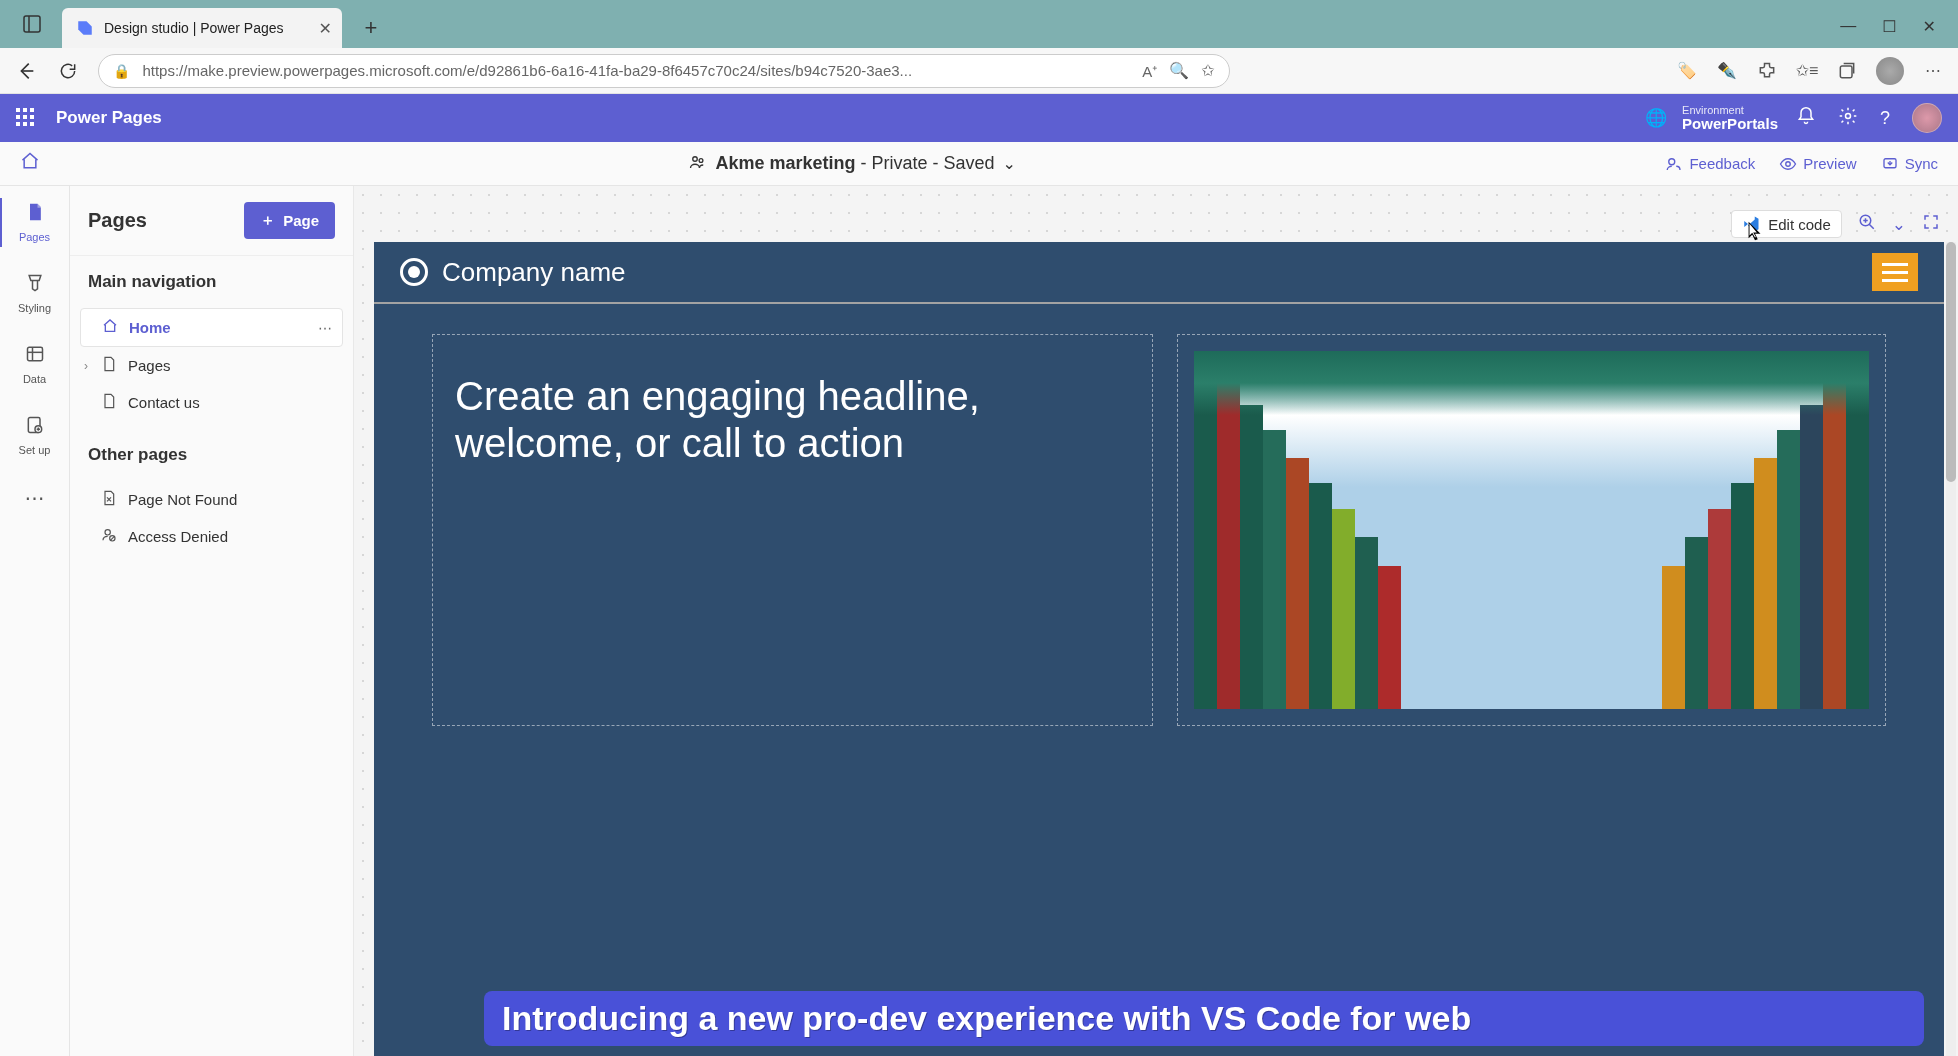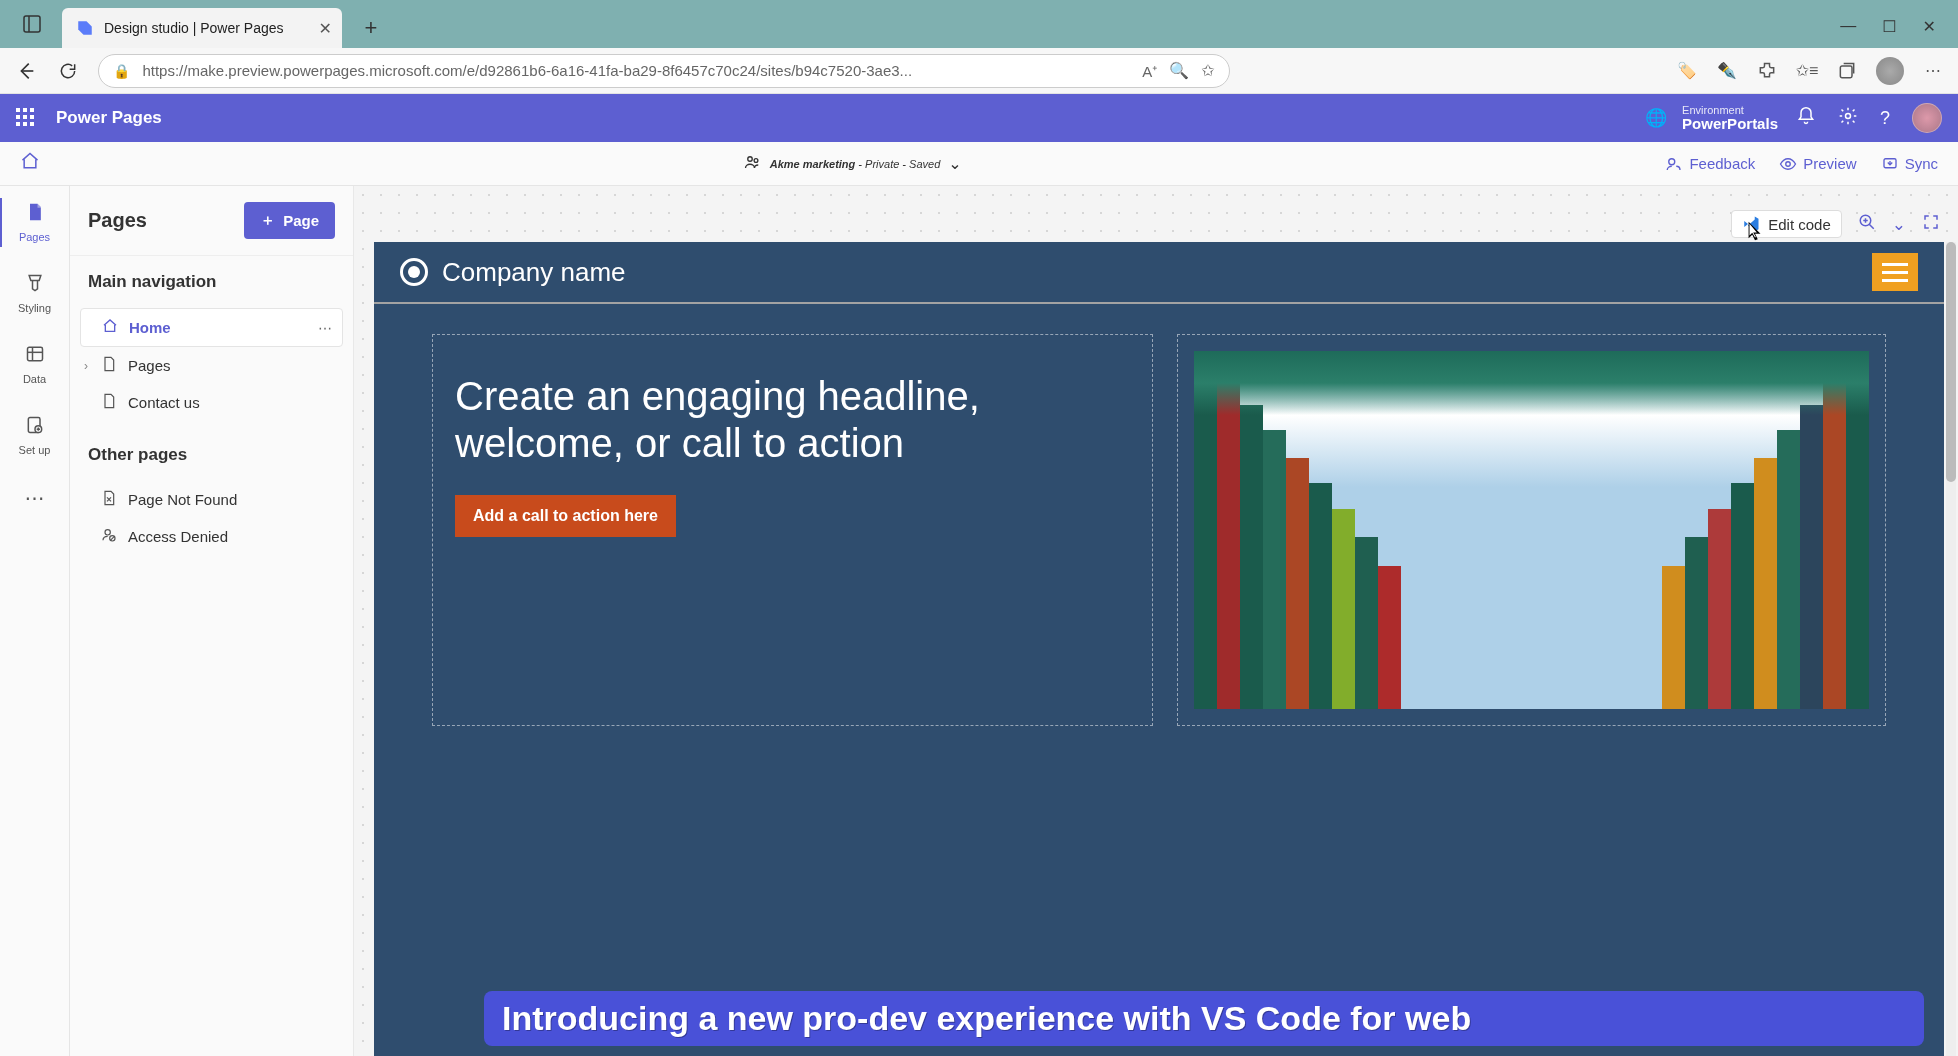--- a/index.html
+++ b/index.html
@@ -37,21 +37,21 @@
 .env-text .label { font-size: 11px; opacity: .85;}
 .env-text .name { font-size: 15px; font-weight: 600;}
 .header-icons { display: flex; align-items: center; gap: 22px; }
 .header-icons .hicon { font-size: 18px; }
 .header-avatar { width: 30px; height: 30px; border-radius: 50%; background: radial-gradient(circle, #d9a, #a78); border: 1px solid rgba(255,255,255,.3);}
 
 
 .cmdbar { height: 44px; background: #fafafa; border-bottom: 1px solid #e5e5e5; display: flex; align-items: center; padding: 0 20px; }
 .home-icon { color: #5d5fd1; font-size: 18px; }
 .site-selector { margin-left: auto; margin-right: auto; display: flex; align-items: center; gap: 8px; color: #333;}
-.site-selector .stext { font-size: 11px; font-style: italic;}
+.site-selector .stext { font-size: 18px;}
 .cmdbar-right { display: flex; align-items: center; gap: 24px; color: #5d5fd1;}
 .cmdbar-link { display: flex; align-items: center; gap: 6px; font-size: 15px;}
 
 
 .workspace { flex: 1; display: flex; overflow: hidden; position: relative;}
 .rail { width: 70px; background: #fafafa; border-right: 1px solid #e5e5e5; display: flex; flex-direction: column; align-items: center; padding-top: 12px; gap: 22px;}
 .rail-item { display: flex; flex-direction: column; align-items: center; gap: 4px; color: #555; cursor: pointer; width: 100%; padding: 4px 0;}
 .rail-item.active { color: #5d5fd1; border-left: 3px solid #5d5fd1; margin-left: -3px; }
 .rail-item .ricon { font-size: 20px; }
 .rail-item .rlabel { font-size: 11px; }
@@ -408,21 +408,20 @@
           <div class="company-name">Company name</div>
           <div class="hamburger">
               <i></i>
               <i></i>
               <i></i>
             </div>
         </div>
         <div class="hero">
           <div class="hero-left">
             <div class="hero-headline">Create an engaging headline, welcome, or call to action</div>
-            <button class="cta-btn"><span>Add a call to action here</span></button>
           </div>
           <div class="hero-right">
             <div class="hero-image">
               <div class="containers">
 
                 <div class="cstrip" style="left:0%;height:100%;background:#1e6b5a;"></div>
                 <div class="cstrip" style="left:3.4%;height:92%;background:#b33;"></div>
                 <div class="cstrip" style="left:6.8%;height:85%;background:#1e6b5a;"></div>
                 <div class="cstrip" style="left:10.2%;height:78%;background:#2b7f6a;"></div>
                 <div class="cstrip" style="left:13.6%;height:70%;background:#c9532c;"></div>

